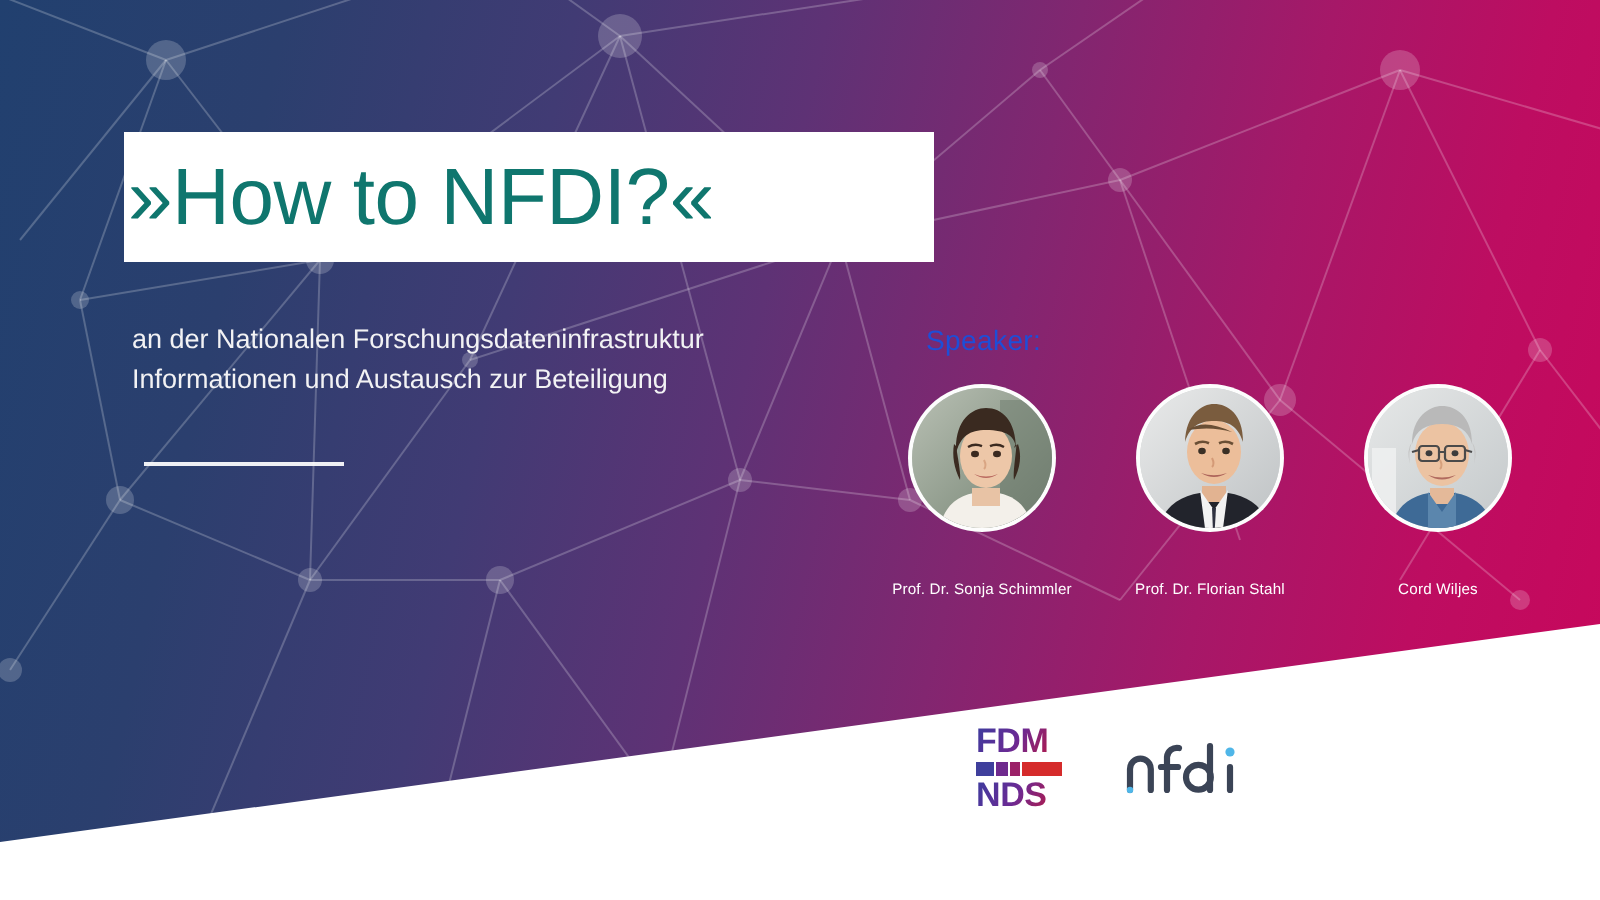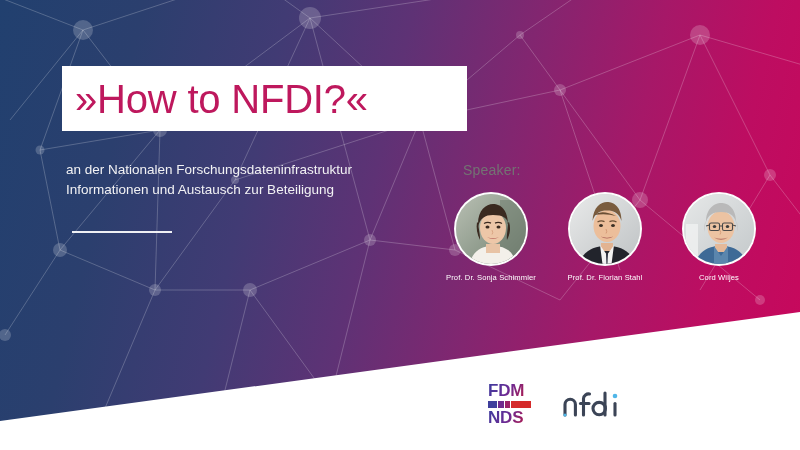--- a/index.html
+++ b/index.html
@@ -52,26 +52,26 @@
     position:absolute;
     left:62px;
     top:66px;
     width:405px;
     height:65px;
     background:#ffffff;
     display:flex;
     align-items:center;
   }
   .title-text {
-    color:#be185d;
+    color:#0f766e;
     font-size:40px;
     line-height:1;
     font-weight:400;
     letter-spacing:-0.2px;
-    padding-left:13px;
+    padding-left:2px;
     white-space:nowrap;
   }
 
   
   .subtitle {
     position:absolute;
     left:66px;
     top:160px;
     width:360px;
     color:#f2f2f4;
@@ -88,21 +88,21 @@
     height:2px;
     background:#ffffff;
     opacity:.92;
   }
 
   
   .speaker-label {
     position:absolute;
     left:463px;
     top:162px;
-    color:#737373;
+    color:#1d4ed8;
     font-size:14px;
     letter-spacing:.2px;
   }
   .speakers {
     position:absolute;
     left:440px;
     top:192px;
     width:330px;
     display:flex;
     justify-content:space-between;
@@ -118,33 +118,33 @@
     width:74px;
     height:74px;
     border-radius:50%;
     border:2px solid rgba(255,255,255,.95);
     overflow:hidden;
     position:relative;
     background:#cfd3d2;
   }
   .portrait svg { display:block; width:74px; height:74px; }
   .speaker-name {
-    margin-top:7px;
+    margin-top:24px;
     color:#ffffff;
     font-size:7.6px;
     letter-spacing:.1px;
     text-align:center;
     white-space:nowrap;
   }
 
   
   .logos {
     position:absolute;
     left:488px;
-    top:382px;
+    top:362px;
     display:flex;
     align-items:center;
     gap:22px;
   }
 
   
   .logo-fdmnds {
     position:relative;
     width:52px;
     height:44px;

